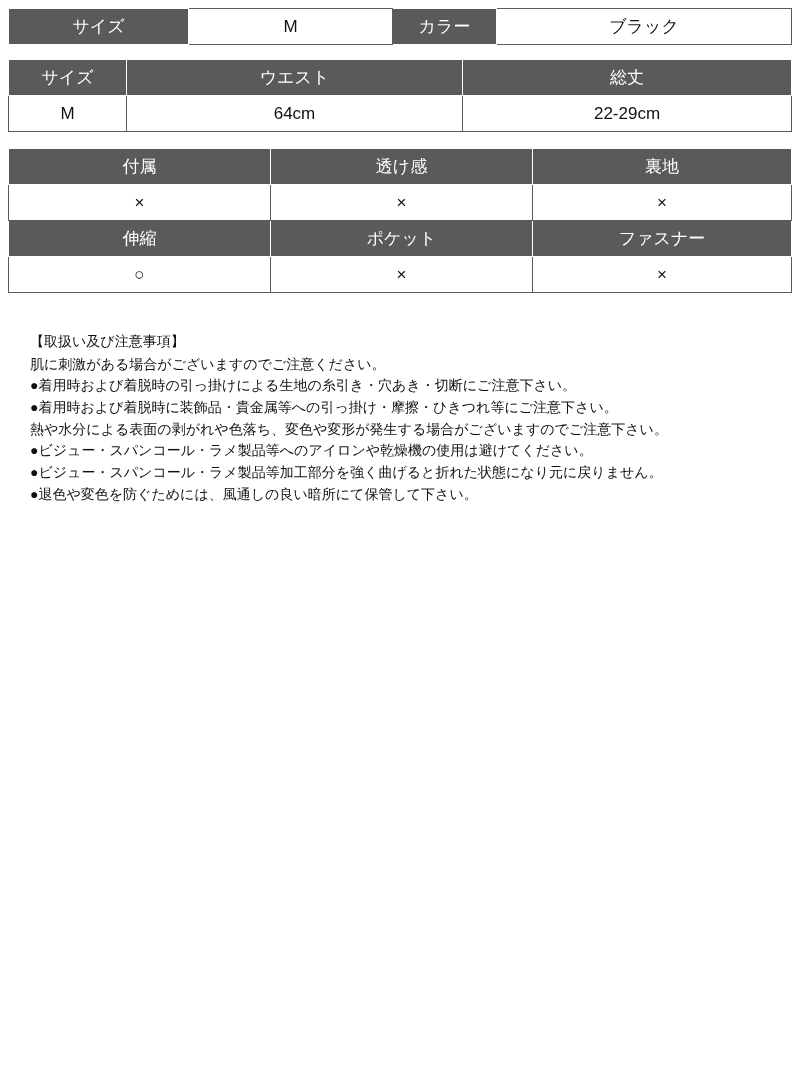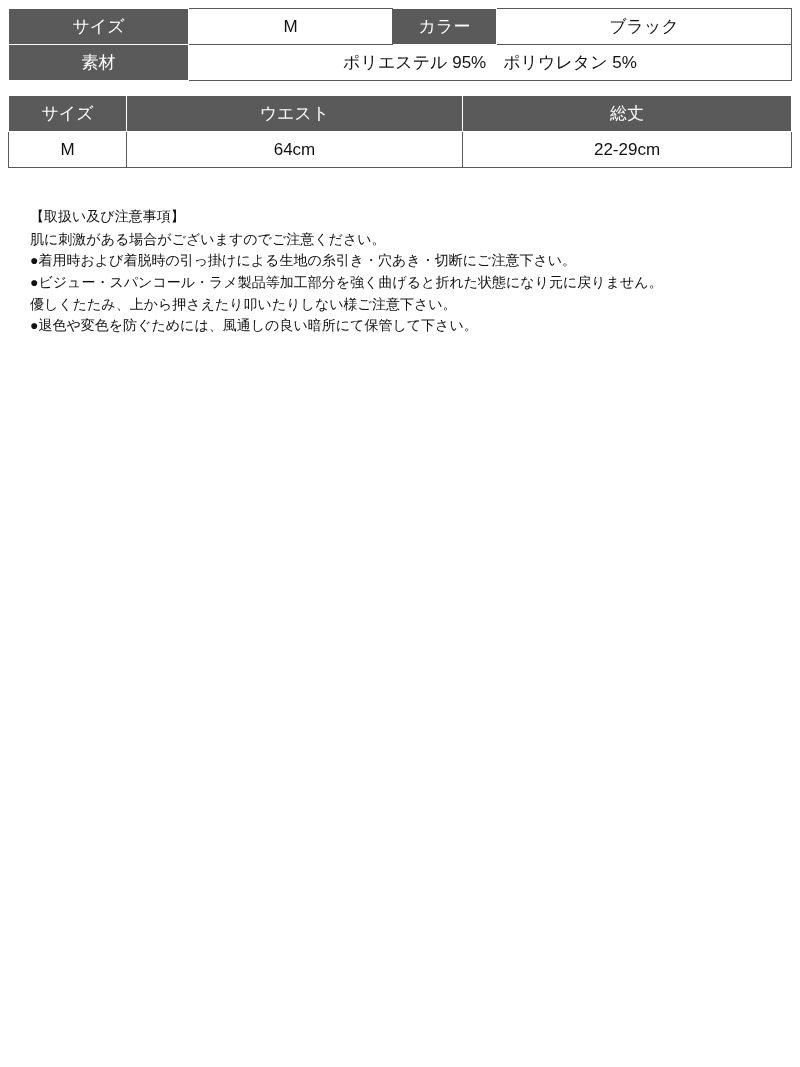--- a/index.html
+++ b/index.html
@@ -98,45 +98,67 @@
 <div class="page">
 
   <table class="spec t1">
     <tbody>
         <tr>
       <td class="hdr" style="width:180px">サイズ</td>
       <td class="val" style="width:204px">M</td>
       <td class="hdr" style="width:104px">カラー</td>
       <td class="val">ブラック</td>
     </tr>
-    <tr>
-      <td class="hdr" style="width:180px">素材</td>
-      <td class="val" colspan="3">ポリエステル 95%　ポリウレタン 5%</td>
-    </tr>
   </tbody>
     </table>
 
   <table class="bordered t2">
     <tbody>
         <tr>
       <td class="hdr" style="width:118px">サイズ</td>
       <td class="hdr" style="width:336px">ウエスト</td>
       <td class="hdr">総丈</td>
     </tr>
     <tr>
       <td class="val">M</td>
       <td class="val">64cm</td>
       <td class="val">22-29cm</td>
     </tr>
   </tbody>
     </table>
 
+  <table class="bordered t3">
+    <tbody>
+        <tr>
+      <td class="hdr" style="width:262px">付属</td>
+      <td class="hdr" style="width:262px">透け感</td>
+      <td class="hdr">裏地</td>
+    </tr>
+    <tr>
+      <td class="val mark">×</td>
+      <td class="val mark">×</td>
+      <td class="val mark">×</td>
+    </tr>
+    <tr>
+      <td class="hdr">伸縮</td>
+      <td class="hdr">ポケット</td>
+      <td class="hdr">ファスナー</td>
+    </tr>
+    <tr>
+      <td class="val mark">○</td>
+      <td class="val mark">×</td>
+      <td class="val mark">×</td>
+    </tr>
+  </tbody>
+    </table>
 
   <div class="notes">
     <div class="note-line title">【取扱い及び注意事項】</div>
     <div class="note-line">肌に刺激がある場合がございますのでご注意ください。</div>
     <div class="note-line">●着用時および着脱時の引っ掛けによる生地の糸引き・穴あき・切断にご注意下さい。</div>
+    <div class="note-line">●着用時および着脱時に装飾品・貴金属等への引っ掛け・摩擦・ひきつれ等にご注意下さい。</div>
+    <div class="note-line">熱や水分による表面の剥がれや色落ち、変色や変形が発生する場合がございますのでご注意下さい。</div>
+    <div class="note-line">●ビジュー・スパンコール・ラメ製品等へのアイロンや乾燥機の使用は避けてください。</div>
     <div class="note-line">●ビジュー・スパンコール・ラメ製品等加工部分を強く曲げると折れた状態になり元に戻りません。</div>
-    <div class="note-line">優しくたたみ、上から押さえたり叩いたりしない様ご注意下さい。</div>
     <div class="note-line">●退色や変色を防ぐためには、風通しの良い暗所にて保管して下さい。</div>
   </div>
 
 </div>
 
 </body></html>

